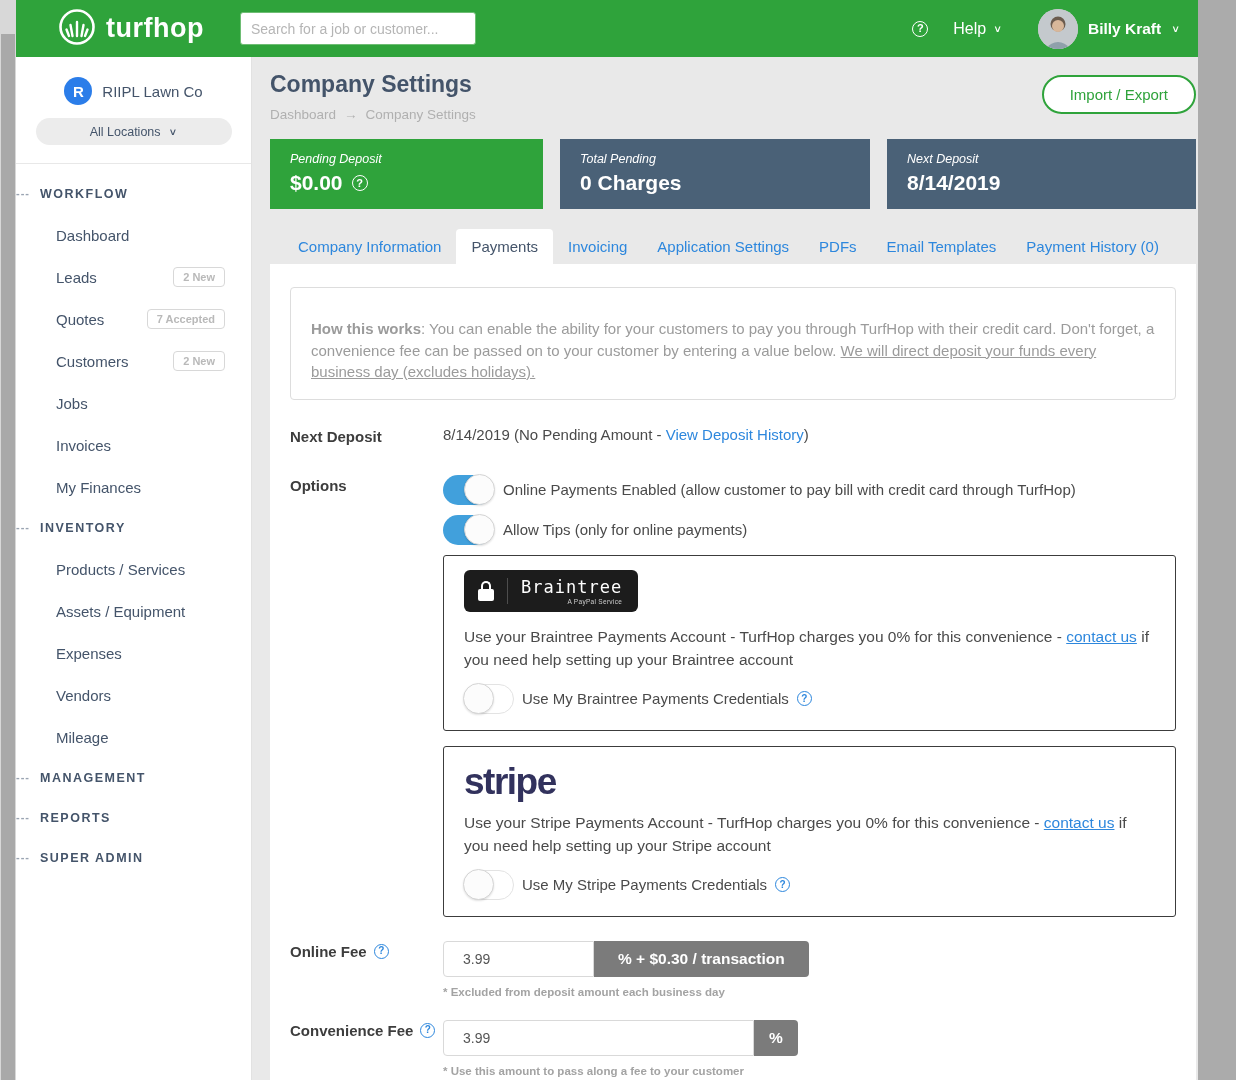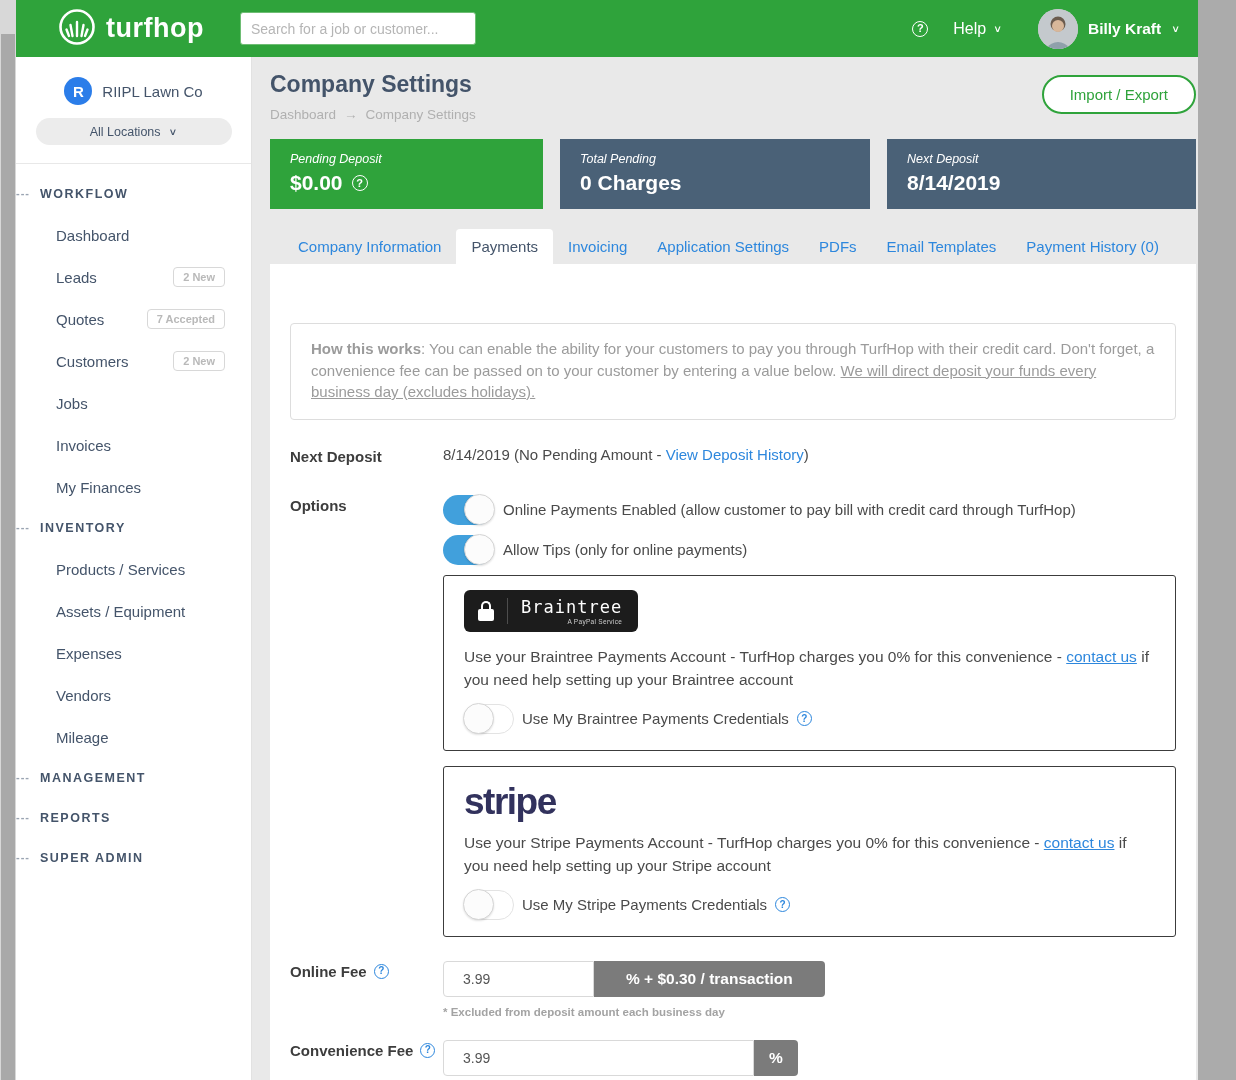--- a/index.html
+++ b/index.html
@@ -72,22 +72,22 @@
   .stat-card.c3 { flex:1; }
   .stat-label { font-size:12.5px; font-style:italic; }
   .stat-value { margin-top:5px; font-size:21px; font-weight:bold; display:flex; align-items:center; gap:9px; }
 
   .tab-row { display:flex; margin-top:20px; padding-left:13px; }
   .tab { padding:9px 15px; font-size:15px; color:#2d87dd; cursor:pointer; white-space:nowrap; }
   .tab.active { background:#fff; color:#44546a; border-radius:4px 4px 0 0; }
 
   .panel { background:#fff; margin-right:2px; padding:23px 20px 30px; min-height:810px; }
 
-  .info-box { border:1px solid #ddd; border-radius:4px; padding:14px 20px 16px; font-size:15px;
-              line-height:21.5px; color:#9b9b9b;margin-top:36px; }
+  .info-box { border:1px solid #ddd; border-radius:4px; padding:30px 20px 16px; font-size:15px;
+              line-height:21.5px; color:#9b9b9b; }
   .info-bold { font-weight:bold; }
   .info-underline { text-decoration:underline; cursor:pointer; }
 
   .form-row { display:flex; }
   .form-label { flex:0 0 153px; font-size:15px; font-weight:bold; color:#3d3d3d; padding-top:2px; }
   .form-content { flex:1; font-size:15px; color:#4a4a4a; }
   .link { color:#2d87dd; cursor:pointer; }
   .link.u { text-decoration:underline; }
 
   .toggle-line { display:flex; align-items:center; gap:10px; margin-bottom:10px; }
@@ -110,21 +110,21 @@
   .bt-name { color:#fff; font-family:"DejaVu Sans Mono", monospace; font-size:17px; letter-spacing:1px; }
   .bt-sub { color:#cfcfcf; font-size:6.5px; text-align:right; margin-top:1px; font-family:"Liberation Sans",sans-serif; letter-spacing:.3px; }
   .gateway-desc { font-size:15.5px; color:#4a4a4a; line-height:23px; margin-bottom:13px; max-width:720px; }
   .stripe-mark { font-size:37px; font-weight:bold; color:#32325d; letter-spacing:-1.5px; margin-bottom:8px; }
   .cred-label { display:flex; align-items:center; gap:8px; font-size:15px; color:#4a4a4a; }
 
   .fee-group { display:flex; }
   .fee-input { height:36px; border:1px solid #d9d9d9; border-radius:4px 0 0 4px; padding:0 19px;
                font-size:14px; color:#555; font-family:inherit; outline:none; }
   .fee-addon { height:36px; display:inline-flex; align-items:center; background:#7b7b7b; color:#fff;
-               font-weight:bold; font-size:15.5px; padding:0 32px; border-radius:0 4px 4px 0; }
+               font-weight:bold; font-size:15.5px; padding:0 24px; border-radius:0 4px 4px 0; }
   .fee-note { margin-top:9px; font-size:11.5px; font-weight:bold; color:#a3a3a3; }
   .mb30 { margin-bottom:30px; }
   .mb22 { margin-bottom:22px; }
   .mb26 { margin-bottom:26px; }
   .label-icon-wrap { display:flex; align-items:center; gap:7px; flex-wrap:wrap; }
 </style>
 </head>
 <body>
 
 <div class="scroll-track">

